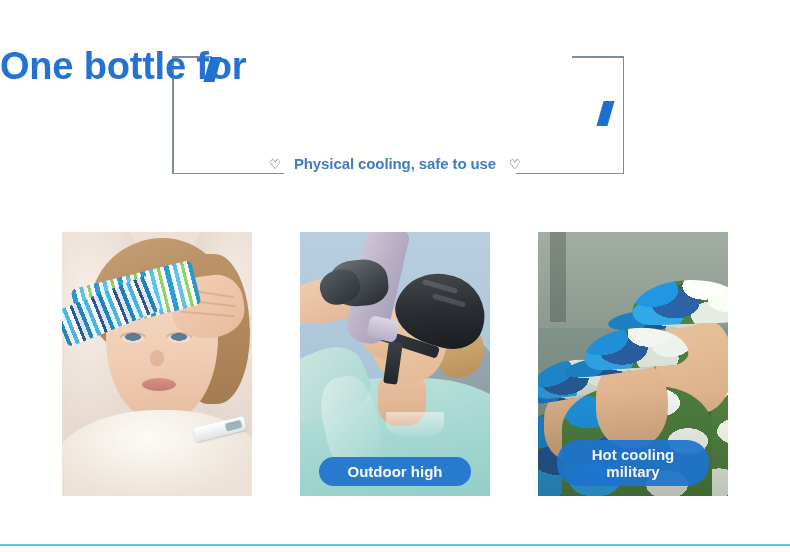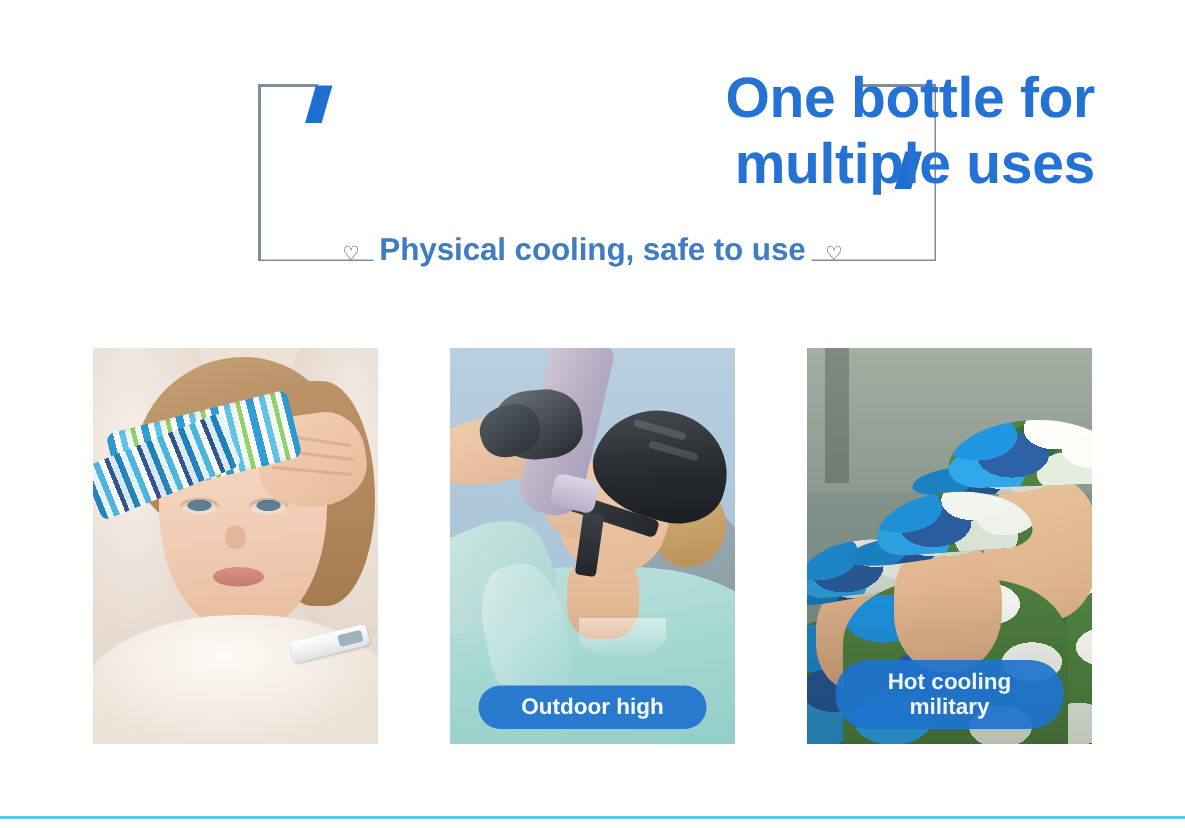--- a/index.html
+++ b/index.html
@@ -41,21 +41,21 @@
     background: #1f6fd0;
     transform: skewX(-16deg);
   }
   .quote-left  { left: 207px; top: 57px;  width: 11px; height: 25px; }
   .quote-right { left: 600px; top: 101px; width: 11px; height: 25px; }
 
   .title-block {
     position: absolute;
     left: 0; top: 44px;
     width: 730px;
-    text-align: right;
+    text-align: left;
     z-index: 3;
   }
   .title-line {
     color: #2372d4;
     font-size: 38px;
     font-weight: bold;
     line-height: 44px;
     letter-spacing: -0.2px;
   }
 
@@ -71,21 +71,21 @@
   }
   .heart {
     color: #3c4750;
     font-size: 13px;
     line-height: 1;
     position: relative;
     top: 1px;
   }
   .subtitle-text {
     color: #3f7cc2;
-    font-size: 21px;
+    font-size: 15px;
     font-weight: bold;
     letter-spacing: -0.1px;
     background: #ffffff;
     padding: 0 4px;
   }
 
   
   .cards {
     position: absolute;
     left: 0; top: 232px;
@@ -324,21 +324,20 @@
     <div class="br-line br-tr-h"></div>
     <div class="br-line br-tr-v"></div>
     <div class="br-line br-br-h"></div>
   </div>
 
   <div class="quote-mark quote-left"></div>
   <div class="quote-mark quote-right"></div>
 
   <div class="title-block">
     <div class="title-line">One bottle for</div>
-    <div class="title-line">multiple uses</div>
   </div>
 
   <div class="subtitle-row">
     <span class="heart">♡</span>
     <span class="subtitle-text">Physical cooling, safe to use</span>
     <span class="heart">♡</span>
   </div>
 </div>
 
 <div class="cards">

